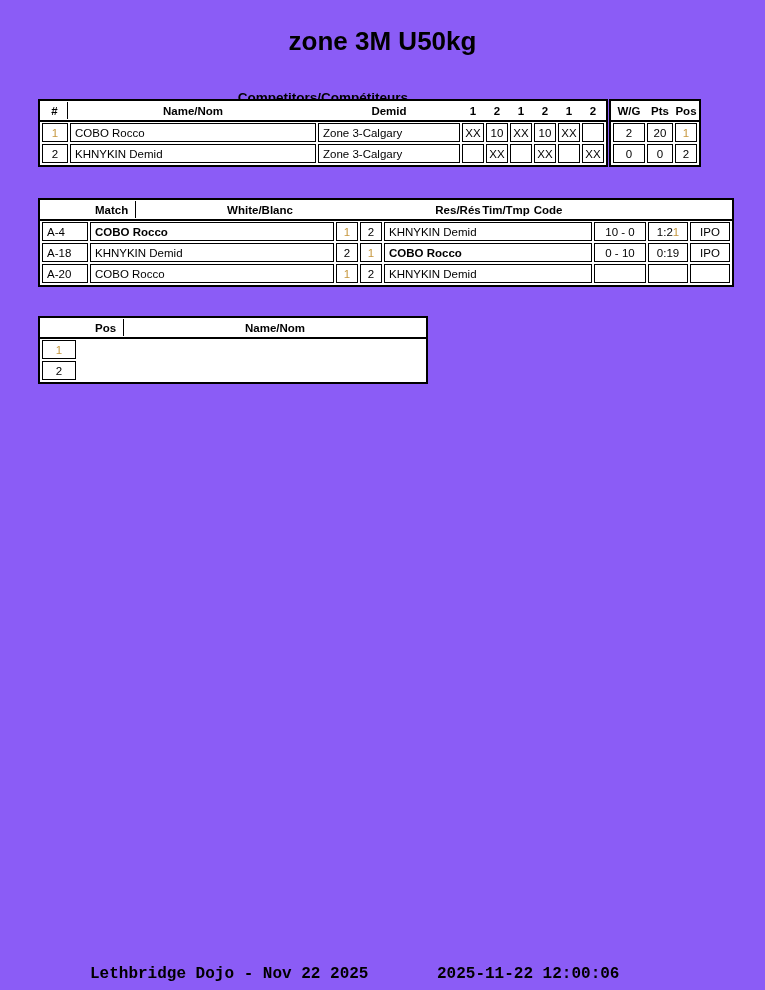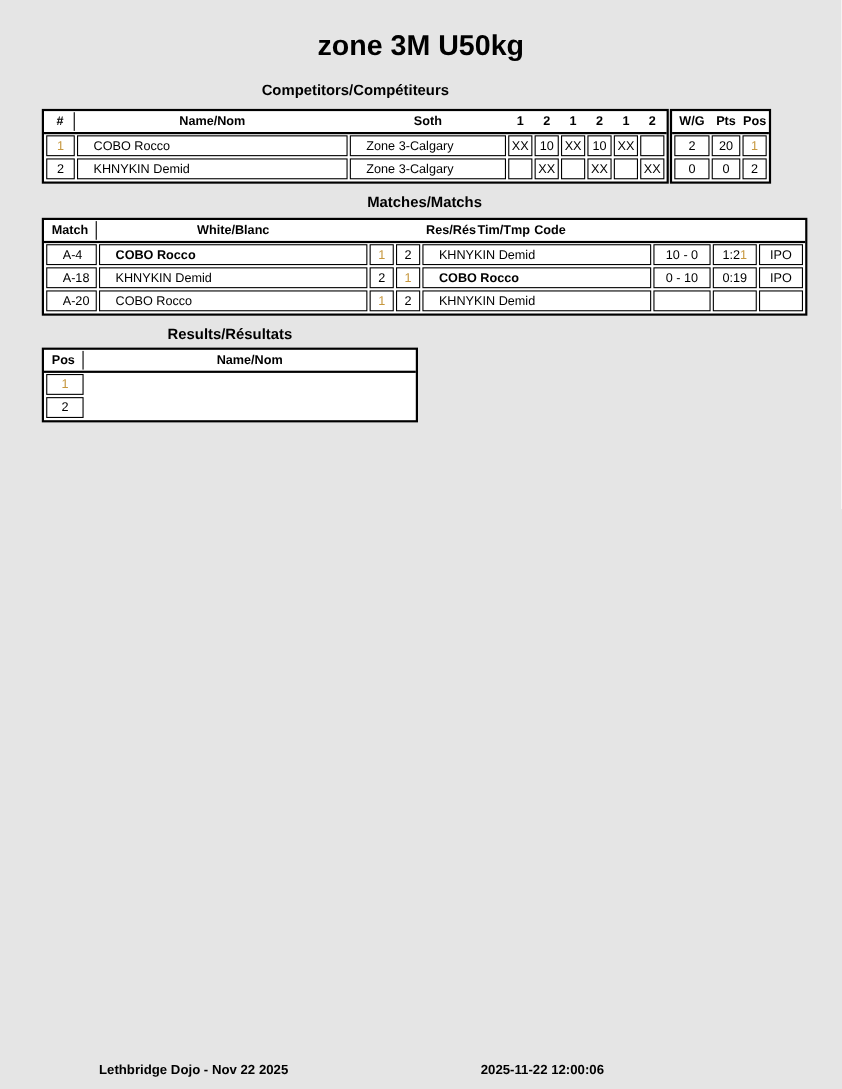--- a/index.html
+++ b/index.html
@@ -1,60 +1,60 @@
 <!DOCTYPE html>
 <html><head>
 <meta charset="utf-8">
 <style>
   html,body{margin:0;padding:0;background:#fff;}
-  .page{position:relative;width:765px;height:990px;background:#e5e5e5;
+  .page{position:relative;width:765px;height:990px;background:#8b5cf6;
         font-family:"Liberation Sans",sans-serif;color:#000;overflow:hidden;}
   .abs{position:absolute;}
   .title{left:0;top:26px;width:765px;text-align:center;font-size:26px;font-weight:bold;}
   .sec-heading{font-size:13.5px;font-weight:bold;text-align:center;}
   .tblwrap{display:flex;gap:1px;align-items:flex-start;}
   .tbl{border:2px solid #000;background:#fff;}
   .thead{display:flex;gap:2px;padding:1px 2px;height:17px;border-bottom:2px solid #000;align-items:stretch;}
   .hc{font-size:11.5px;font-weight:bold;display:flex;align-items:center;justify-content:center;box-sizing:border-box;}
-  .hc.hleft{justify-content:flex-start;padding-left:5px;}
+  .hc.hleft{justify-content:flex-start;padding-left:5px;margin-left:48px;}
   .hc.sep{border-right:1px solid #000;}
   .tbody{padding:1px 2px 2px 2px;}
   .trow{display:flex;gap:2px;}
   .trow + .trow{margin-top:2px;}
   .td{border:1px solid #000;height:19px;box-sizing:border-box;font-size:11.5px;
       display:flex;align-items:center;justify-content:center;background:#fff;}
-  .td.left{justify-content:flex-start;padding-left:14px;}
+  .td.left{justify-content:flex-start;padding-left:4px;}
   .bold{font-weight:bold;}
   .gold{color:#C6973E;}
   
   .w-num{width:26px}.w-name{width:246px}.w-club{width:142px}.w-rd{width:22px}
   .w-wg{width:32px}.w-pts{width:26px}.w-pos{width:22px}
   
   .m-match{width:46px}.m-white{width:244px}.m-n{width:22px}.m-blue{width:208px}
   .m-res{width:52px}.m-tim{width:40px}.m-code{width:40px}
   
   .r-pos{width:34px}.r-name{width:298px}
-  .footer-text{font-size:12px;font-weight:bold;white-space:nowrap;}
+  .footer-text{font-size:16px;font-weight:bold;white-space:nowrap;font-family:Liberation Mono, monospace;}
 </style>
 </head>
 <body>
 
 <div class="page">
 
   <div class="abs title">zone 3M U50kg</div>
 
-  <div class="abs sec-heading" style="left:38px;top:74px;width:570px;">Competitors/Compétiteurs</div>
+  <div class="abs sec-heading" style="left:38px;top:90px;width:570px;">Competitors/Compétiteurs</div>
 
   <div class="abs tblwrap" style="left:38px;top:99px;">
 
     <div class="tbl">
       <div class="thead">
         <div class="hc sep w-num">#</div>
         <div class="hc w-name">Name/Nom</div>
-        <div class="hc w-club">Soth</div>
+        <div class="hc w-club">Demid</div>
         <div class="hc w-rd">1</div>
         <div class="hc w-rd">2</div>
         <div class="hc w-rd">1</div>
         <div class="hc w-rd">2</div>
         <div class="hc w-rd">1</div>
         <div class="hc w-rd">2</div>
       </div>
       <div class="tbody">
         <div class="trow">
           <div class="td w-num gold">1</div>
@@ -95,21 +95,20 @@
         </div>
         <div class="trow">
           <div class="td w-wg">0</div>
           <div class="td w-pts">0</div>
           <div class="td w-pos">2</div>
         </div>
       </div>
     </div>
   </div>
 
-  <div class="abs sec-heading" style="left:38px;top:176px;width:696px;">Matches/Matchs</div>
 
   <div class="abs tbl" style="left:38px;top:198px;">
     <div class="thead">
       <div class="hc sep hleft m-match">Match</div>
       <div class="hc m-white">White/Blanc</div>
       <div class="hc m-n"></div>
       <div class="hc m-n"></div>
       <div class="hc m-res">Res/Rés</div>
       <div class="hc m-tim">Tim/Tmp</div>
       <div class="hc m-code">Code</div>
@@ -150,21 +149,20 @@
         <div class="td m-res"></div>
         <div class="td m-tim">
             <span></span>
             <span class="gold"></span>
           </div>
         <div class="td m-code"></div>
       </div>
     </div>
   </div>
 
-  <div class="abs sec-heading" style="left:38px;top:296px;width:342px;">Results/Résultats</div>
 
   <div class="abs tbl" style="left:38px;top:316px;">
     <div class="thead">
       <div class="hc sep hleft r-pos">Pos</div>
       <div class="hc r-name">Name/Nom</div>
     </div>
     <div class="tbody">
       <div class="trow">
         <div class="td r-pos gold">1</div>
       </div>

